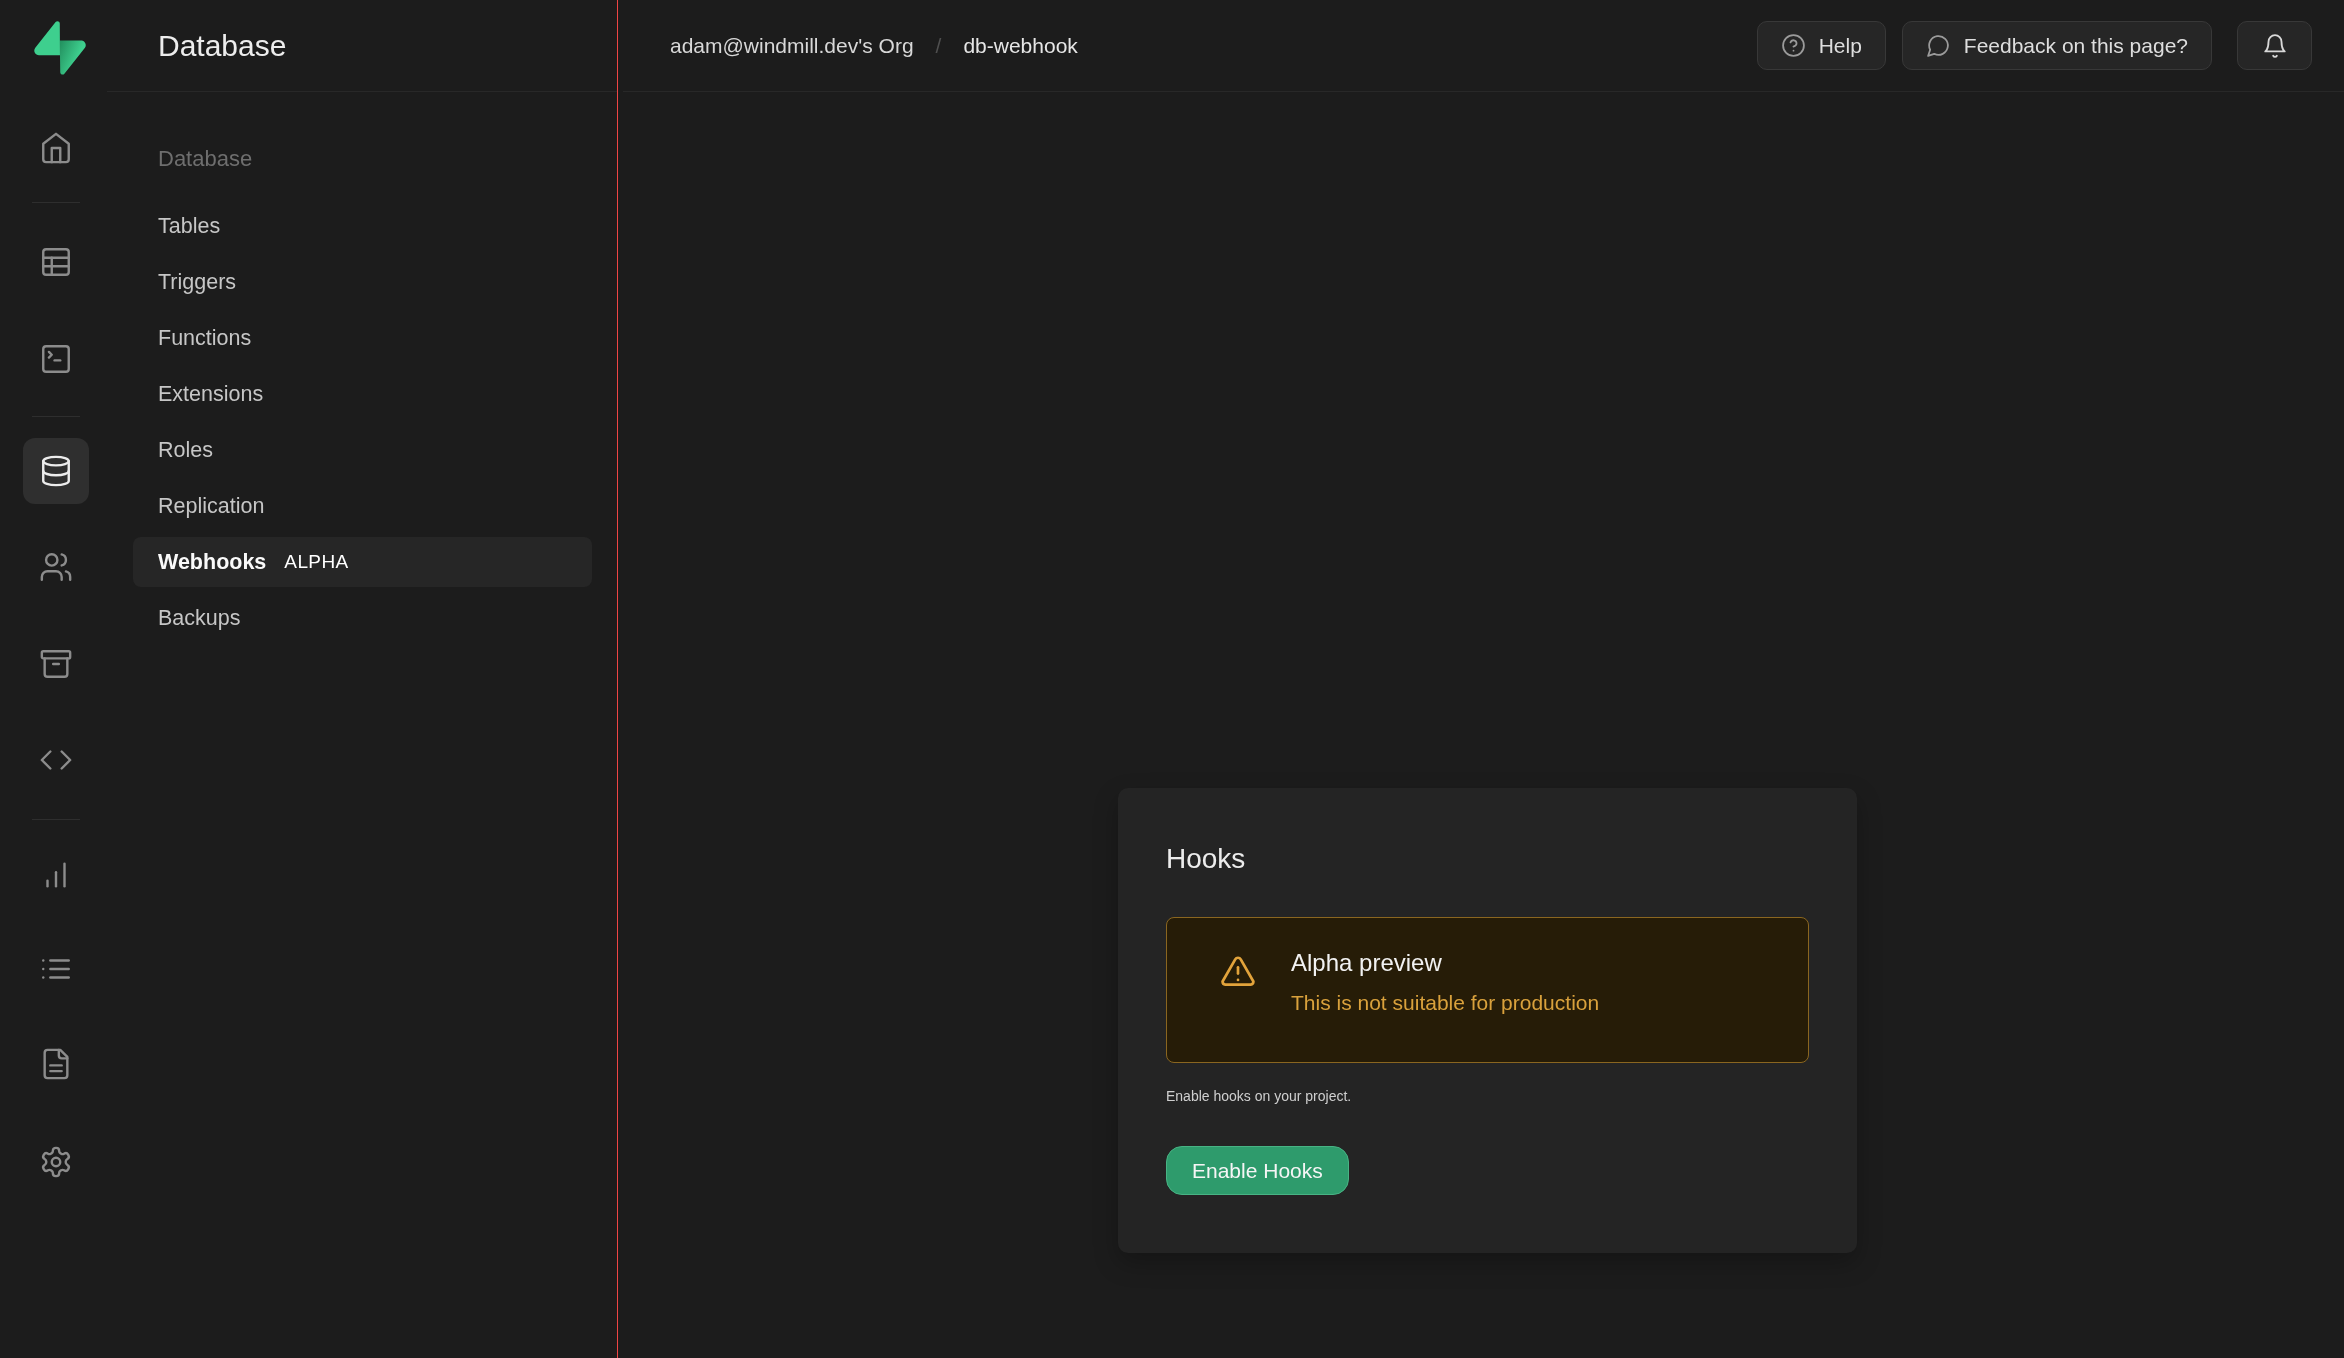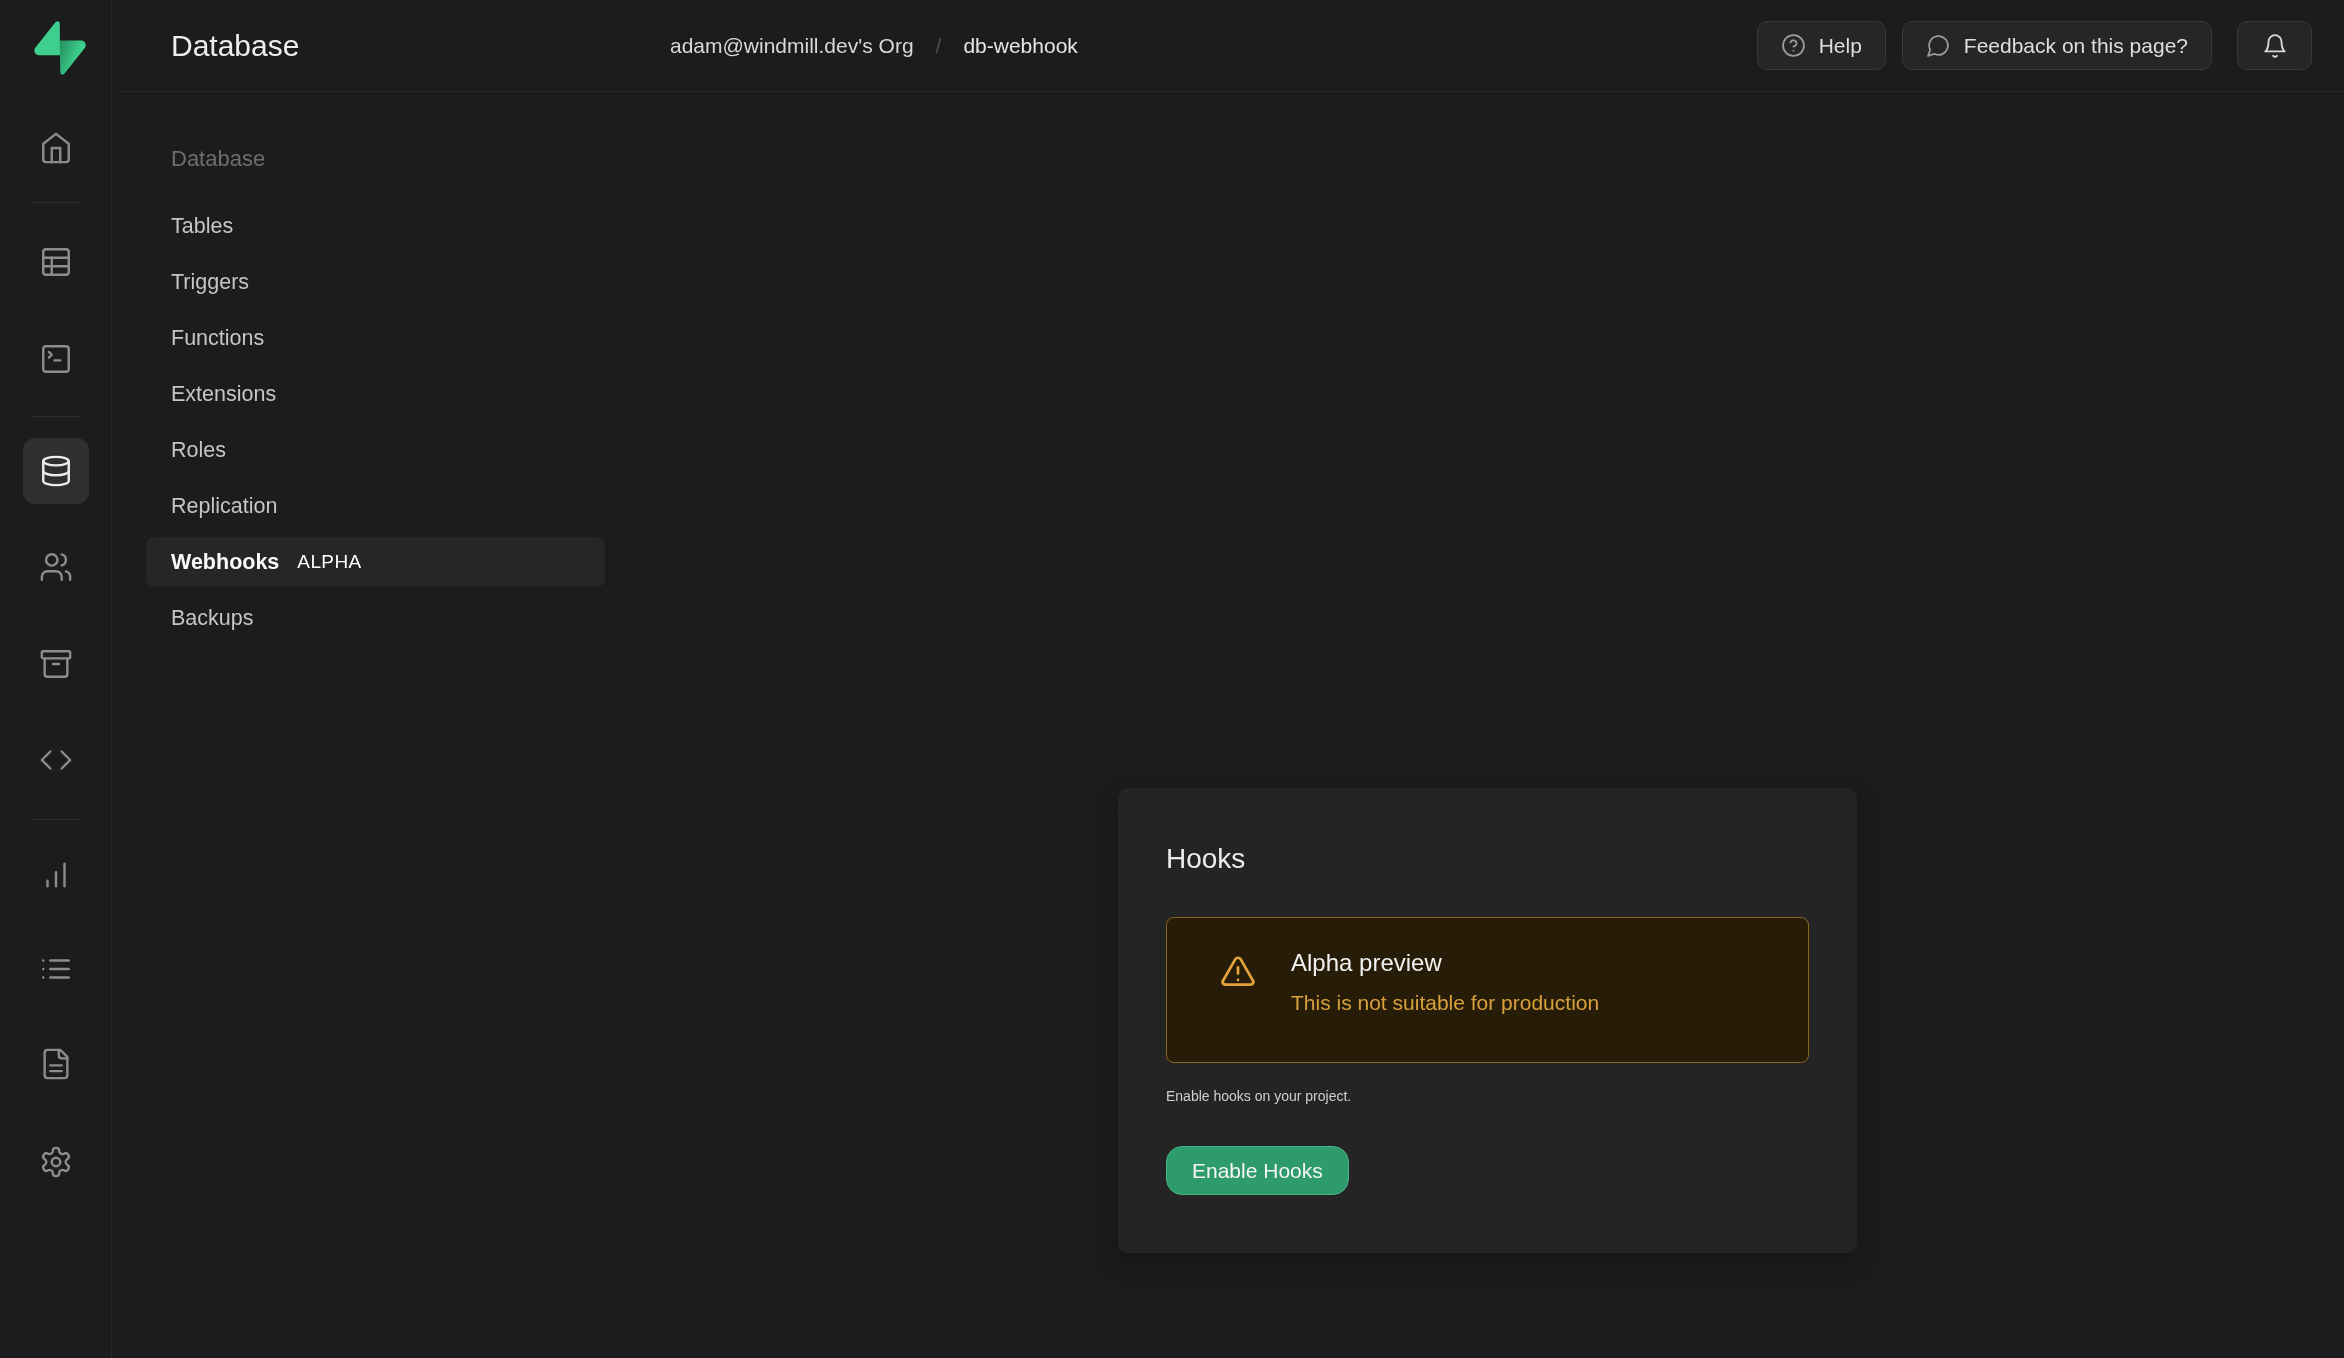--- a/index.html
+++ b/index.html
@@ -23,21 +23,21 @@
     position:absolute; left:23px; width:66px; height:66px;
     display:flex; align-items:center; justify-content:center;
     border-radius:12px; color:#8c8c8c; cursor:pointer;
   }
   .rail-btn svg { width:34px; height:34px; }
   .rail-btn.active { background:#2f2f2f; color:#ececec; }
   .rail-divider { position:absolute; left:32px; width:48px; height:1px; background:#2e2e2e; }
 
   
   .sidebar {
-    position:absolute; left:120px; top:0; bottom:0; width:511px;
+    position:absolute; left:107px; top:0; bottom:0; width:511px;
     background:#1c1c1c; border-right:1px solid #ef4444;
   }
   .sidebar-header {
     height:92px; border-bottom:1px solid #282828;
     display:flex; align-items:center; padding-left:51px;
     font-size:30px; font-weight:500; color:#ededed;
   }
   .section-label { position:absolute; top:146px; left:51px; font-size:22px; color:#6e6e6e; }
   .menu { position:absolute; top:198px; left:0; right:0; }
   .menu-item {

